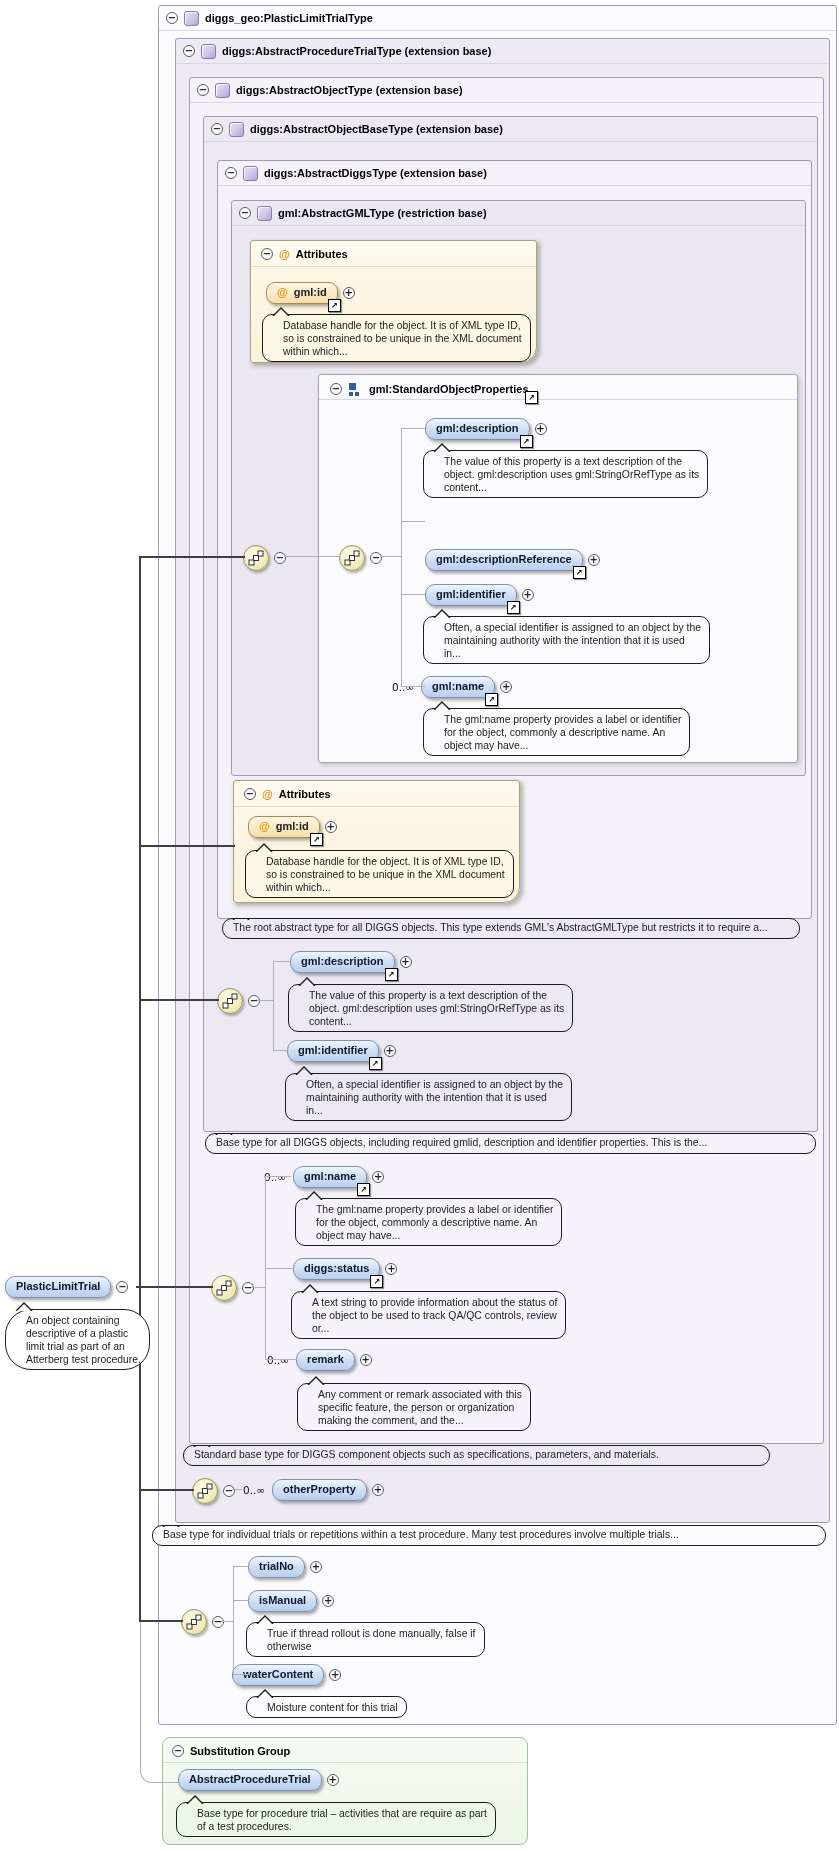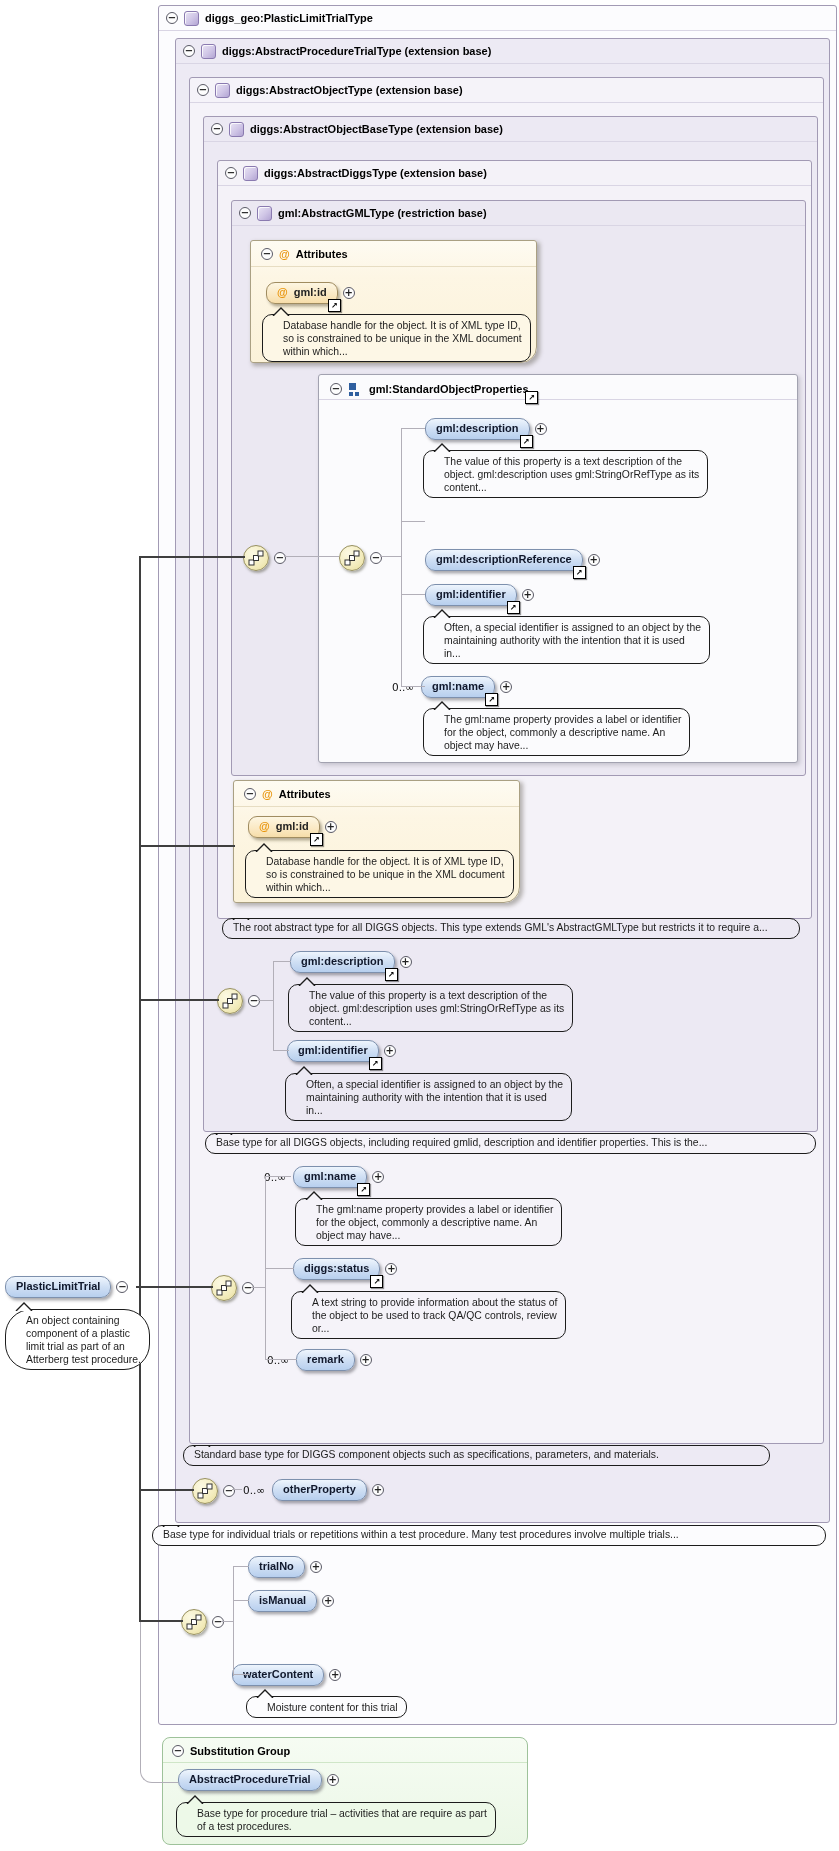--- a/index.html
+++ b/index.html
@@ -400,20 +400,28 @@
     <div class="bl">or...</div>
   </div>
 
   <div class="row" style="left:267px;top:1349px;">
     <span class="occurs">0..∞</span>
     <div class="badge-el">
       <span>remark</span>
     </div>
     <div class="cbtn">+</div>
   </div>
+  <div class="bubble" style="left:297px;top:1383px;--bb:#f5f3f9;">
+    <svg class="tip" viewBox="0 0 18 9">
+        <path d="M1 9 L9 1 L17 9" style="fill:#f5f3f9" stroke="#1c1c1c" stroke-width="1.4"></path>
+      </svg>
+    <div class="bl">Any comment or remark associated with this</div>
+    <div class="bl">specific feature, the person or organization</div>
+    <div class="bl">making the comment, and the...</div>
+  </div>
 
   <div class="bar" style="left:183px;top:1445px;width:587px;--bb:#edeaf4;">
     <svg class="tip" viewBox="0 0 18 9">
         <path d="M1 9 L9 1 L17 9" style="fill:#edeaf4" stroke="#1c1c1c" stroke-width="1.4"></path>
       </svg>
     <div class="bl">Standard base type for DIGGS component objects such as specifications, parameters, and materials.</div>
   </div>
 
   <div class="row" style="left:192px;top:1478px;">
     <div class="seq">
@@ -459,20 +467,27 @@
     </div>
     <div class="cbtn">+</div>
   </div>
 
   <div class="row" style="left:248px;top:1590px;">
     <div class="badge-el">
       <span>isManual</span>
     </div>
     <div class="cbtn">+</div>
   </div>
+  <div class="bubble" style="left:246px;top:1622px;--bb:#fcfcfe;">
+    <svg class="tip" viewBox="0 0 18 9">
+        <path d="M1 9 L9 1 L17 9" style="fill:#fcfcfe" stroke="#1c1c1c" stroke-width="1.4"></path>
+      </svg>
+    <div class="bl">True if thread rollout is done manually, false if</div>
+    <div class="bl">otherwise</div>
+  </div>
 
   <div class="row" style="left:232px;top:1664px;">
     <div class="badge-el">
       <span>waterContent</span>
     </div>
     <div class="cbtn">+</div>
   </div>
   <div class="bubble" style="left:246px;top:1696px;--bb:#fcfcfe;">
     <svg class="tip" viewBox="0 0 18 9">
         <path d="M1 9 L9 1 L17 9" style="fill:#fcfcfe" stroke="#1c1c1c" stroke-width="1.4"></path>
@@ -484,21 +499,21 @@
     <div class="badge-el">
       <span>PlasticLimitTrial</span>
     </div>
     <div class="cbtn">−</div>
   </div>
   <div class="bubble" style="left:5px;top:1309px;border-radius:26px;--bb:#ffffff;">
     <svg class="tip" viewBox="0 0 18 9">
         <path d="M1 9 L9 1 L17 9" style="fill:#ffffff" stroke="#1c1c1c" stroke-width="1.4"></path>
       </svg>
     <div class="bl">An object containing</div>
-    <div class="bl">component of a plastic</div>
+    <div class="bl">descriptive of a plastic</div>
     <div class="bl">limit trial as part of an</div>
     <div class="bl">Atterberg test procedure.</div>
   </div>
 
   <div class="gbox" style="left:162px;top:1737px;width:366px;height:108px;"></div>
   <div class="gline" style="left:163px;top:1762px;width:364px;"></div>
   <div class="hdrrow" style="left:172px;top:1743px;">
     <div class="cbtn">−</div>
     <span class="hdrtitle">Substitution Group</span>
   </div>

